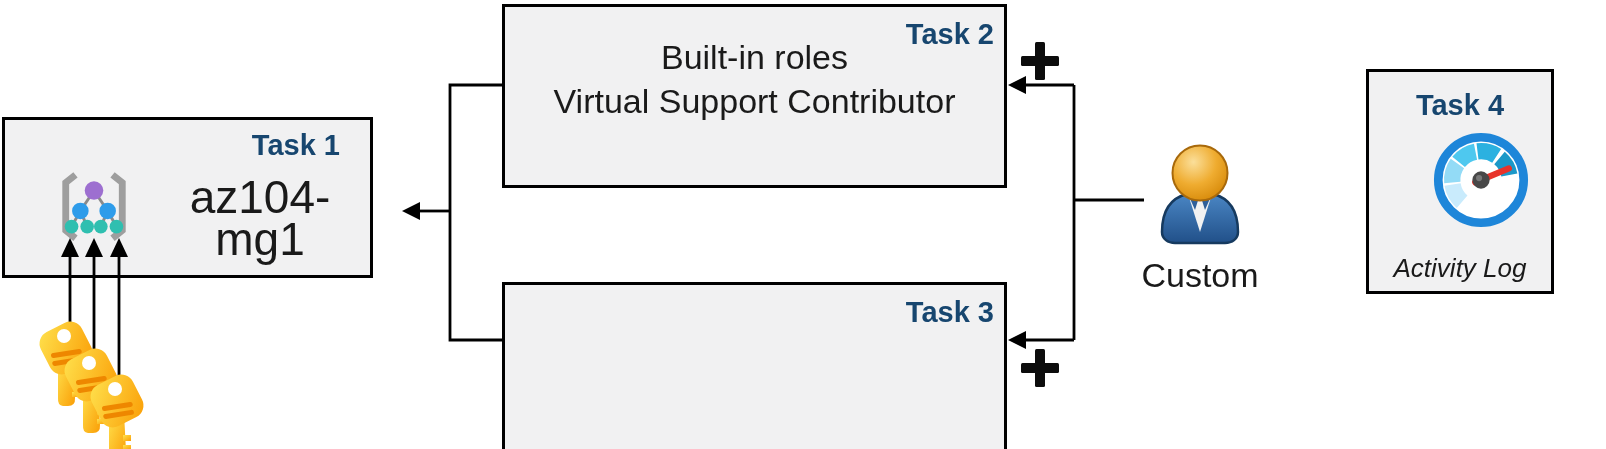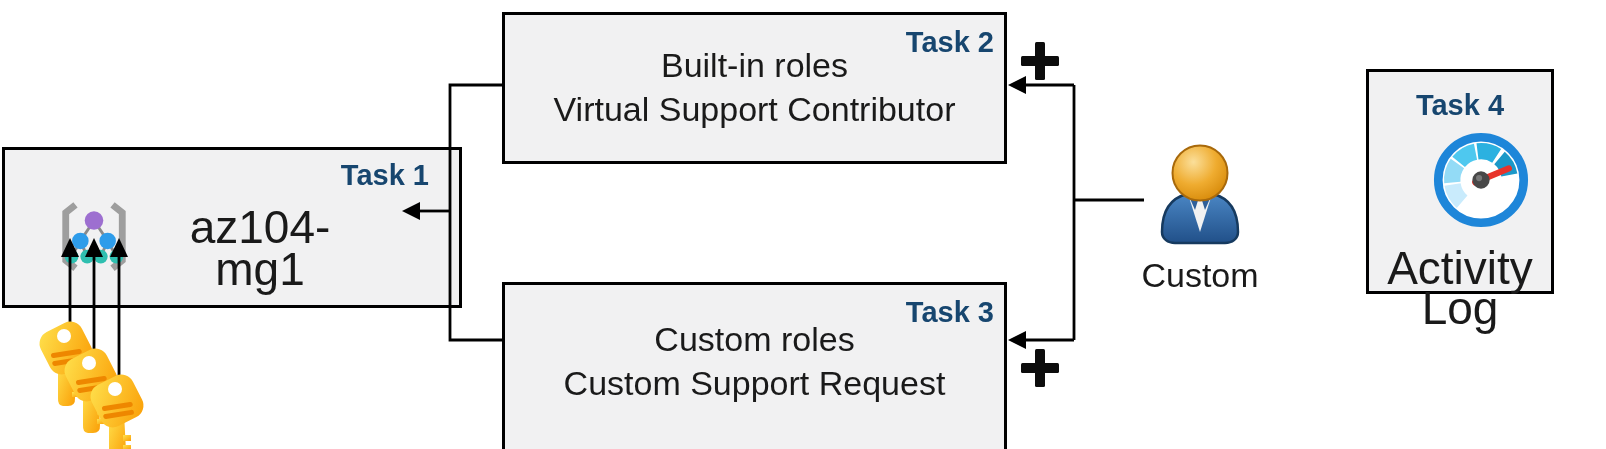--- a/index.html
+++ b/index.html
@@ -15,30 +15,30 @@
     position:absolute;font-weight:700;font-size:29px;line-height:34px;
     color:#17466f;white-space:nowrap;
   }
   .box-lines{
     text-align:center;font-size:34px;line-height:44px;color:#1a1a1a;
   }
   .abs{position:absolute;}
   .center-text{text-align:center;}
   .az-title{font-size:46px;line-height:42px;}
   .actor-label{font-size:34px;line-height:42px;text-align:center;color:#1a1a1a;}
-  .activity-caption{font-size:46px;line-height:40px;}
+  .activity-caption{font-size:26px;line-height:40px;font-style:italic;}
   svg{display:block;}
   .layer{position:absolute;left:0;top:0;pointer-events:none;}
 </style>
 </head>
 <body>
 
 <div class="canvas">
 
-  <div class="box" style="left:2px;top:147px;width:460px;height:161px;">
+  <div class="box" style="left:2px;top:117px;width:371px;height:161px;">
     <div class="task-label" style="top:8px;right:30px;">Task 1</div>
     <svg class="abs" style="left:50px;top:50px;" width="78" height="78" viewBox="0 0 80 80">
       <path d="M21,5 L11,13 L11,62 L21,70" fill="none" stroke="#9e9e9e" stroke-width="7"></path>
       <path d="M59,5 L69,13 L69,62 L59,70" fill="none" stroke="#9e9e9e" stroke-width="7"></path>
       <g stroke="#8a8a8a" stroke-width="3">
         <line x1="40" y1="21" x2="26" y2="42"></line>
           <line x1="40" y1="21" x2="54" y2="42"></line>
         <line x1="26" y1="42" x2="17" y2="58"></line>
           <line x1="26" y1="42" x2="33" y2="58"></line>
         <line x1="54" y1="42" x2="47" y2="58"></line>
@@ -48,34 +48,30 @@
       <circle cx="26" cy="42" r="8.5" fill="#2e9cea"></circle>
       <circle cx="54" cy="42" r="8.5" fill="#2e9cea"></circle>
       <circle cx="17" cy="58" r="7" fill="#2fbfb0"></circle>
       <circle cx="33" cy="58" r="7" fill="#2fbfb0"></circle>
       <circle cx="47" cy="58" r="7" fill="#2fbfb0"></circle>
       <circle cx="63" cy="58" r="7" fill="#2fbfb0"></circle>
     </svg>
     <div class="abs center-text az-title" style="left:140px;top:56px;width:230px;">az104-mg1</div>
   </div>
 
-  <div class="box" style="left:502px;top:12px;width:505px;height:152px;">
+  <div class="box" style="left:502px;top:4px;width:505px;height:184px;">
     <div class="task-label" style="top:10px;right:10px;">Task 2</div>
     <div class="box-lines" style="padding-top:28px;">
       <div>Built-in roles</div>
       <div>Virtual Support Contributor</div>
     </div>
   </div>
 
   <div class="box" style="left:502px;top:265px;width:505px;height:178px;margin-top:17px;">
     <div class="task-label" style="top:10px;right:10px;">Task 3</div>
-    <div class="box-lines" style="padding-top:32px;">
-      <div>Custom roles</div>
-      <div>Custom Support Request</div>
-    </div>
   </div>
 
   <div class="box" style="left:1350px;top:69px;width:188px;height:225px;margin-left:16px;">
     <div class="task-label center-text" style="top:16px;left:0;right:0;">Task 4</div>
     <svg class="abs" style="left:64px;top:60px;" width="96" height="96" viewBox="0 0 100 100">
       <circle cx="50" cy="50" r="44.5" fill="#ffffff" stroke="#1e86d9" stroke-width="9"></circle>
       <g fill="none" stroke-width="17">
         <path d="M39.74,21.81 A30 30 0 0 1 60.26,21.81" stroke="#c9ebfc" transform="rotate(-119 50 50)"></path>
         <path d="M39.74,21.81 A30 30 0 0 1 60.26,21.81" stroke="#93dbf6" transform="rotate(-75 50 50)"></path>
         <path d="M39.74,21.81 A30 30 0 0 1 60.26,21.81" stroke="#4ec8ef" transform="rotate(-31 50 50)"></path>

